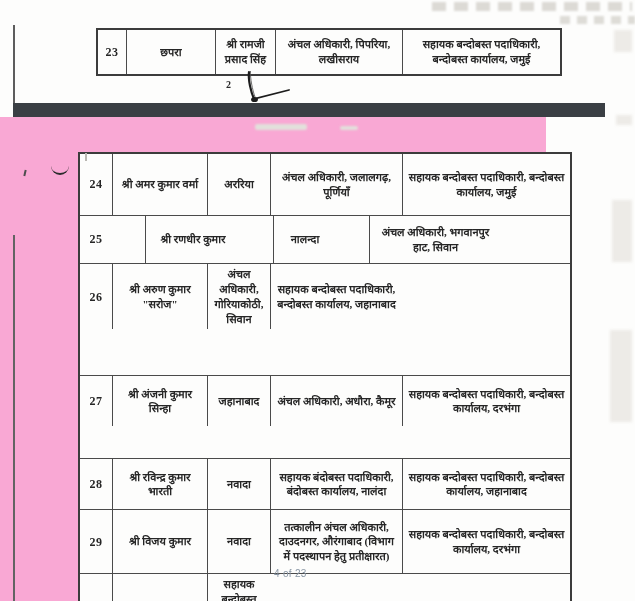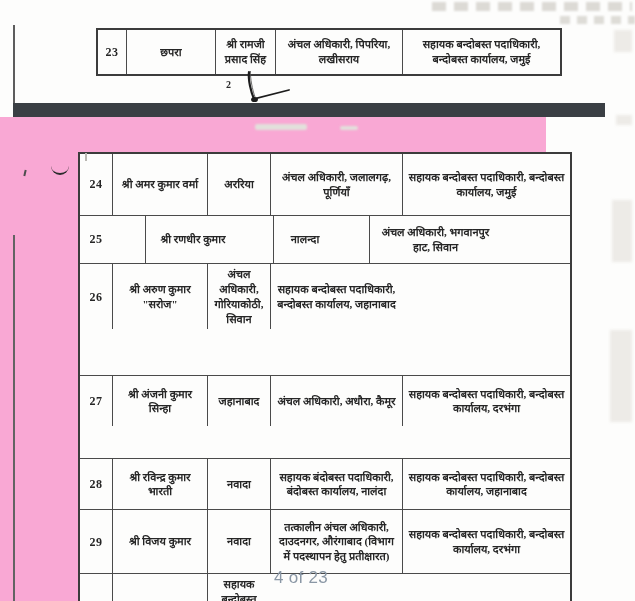--- a/index.html
+++ b/index.html
@@ -63,21 +63,21 @@
     filter:blur(1px);}
   .edge-smudge{position:absolute;background:#edebe7;filter:blur(1.5px);}
   .es1{left:614px;top:30px;width:18px;height:22px;}
   .es2{left:616px;top:115px;width:16px;height:10px;}
   .es3{left:612px;top:200px;width:20px;height:62px;}
   .es4{left:610px;top:330px;width:22px;height:92px;}
   
   .page-indicator{
     position:absolute;left:274px;top:568px;
     font-family:"Liberation Sans","DejaVu Sans",sans-serif;
-    font-size:17px;color:#8a97a5;letter-spacing:0.3px;
+    font-size:10px;color:#8a97a5;letter-spacing:0.3px;
   }
 </style>
 </head>
 <body>
 
 <div class="screen">
 
   <div class="page-top">
     <div class="edge-line-top"></div>
     <div class="doc-table t1">

